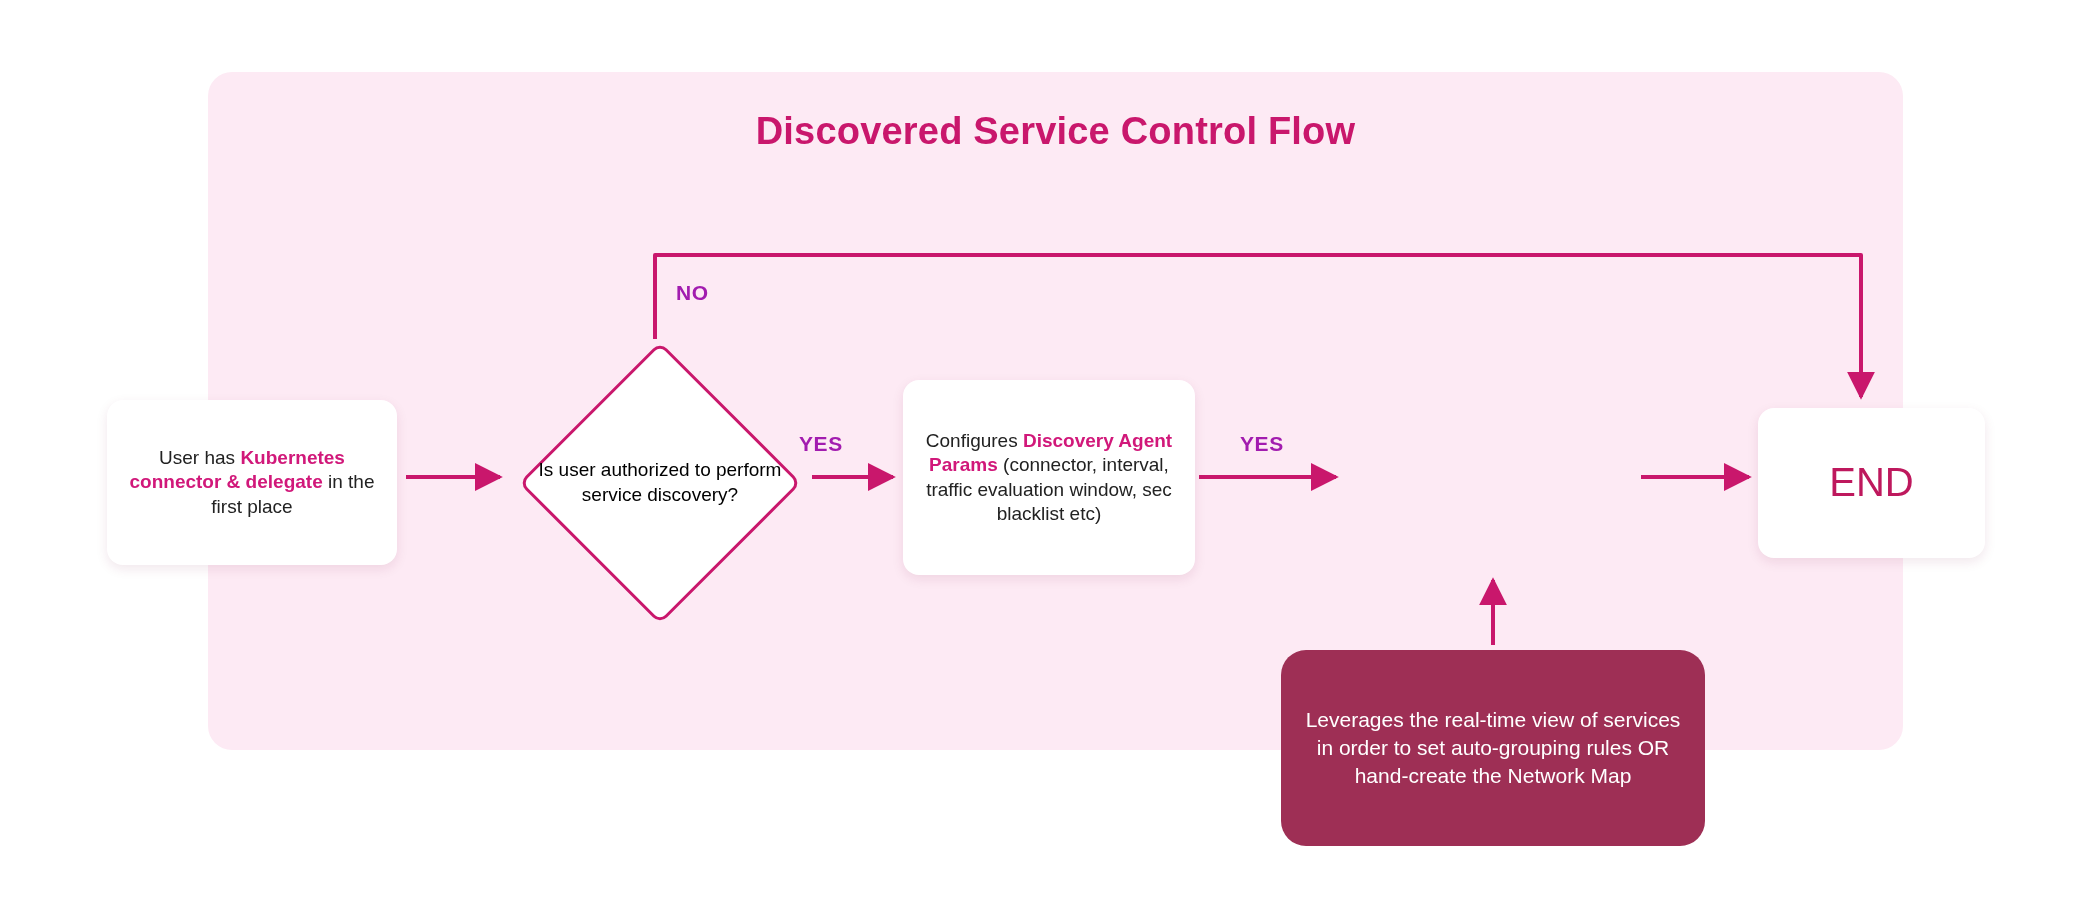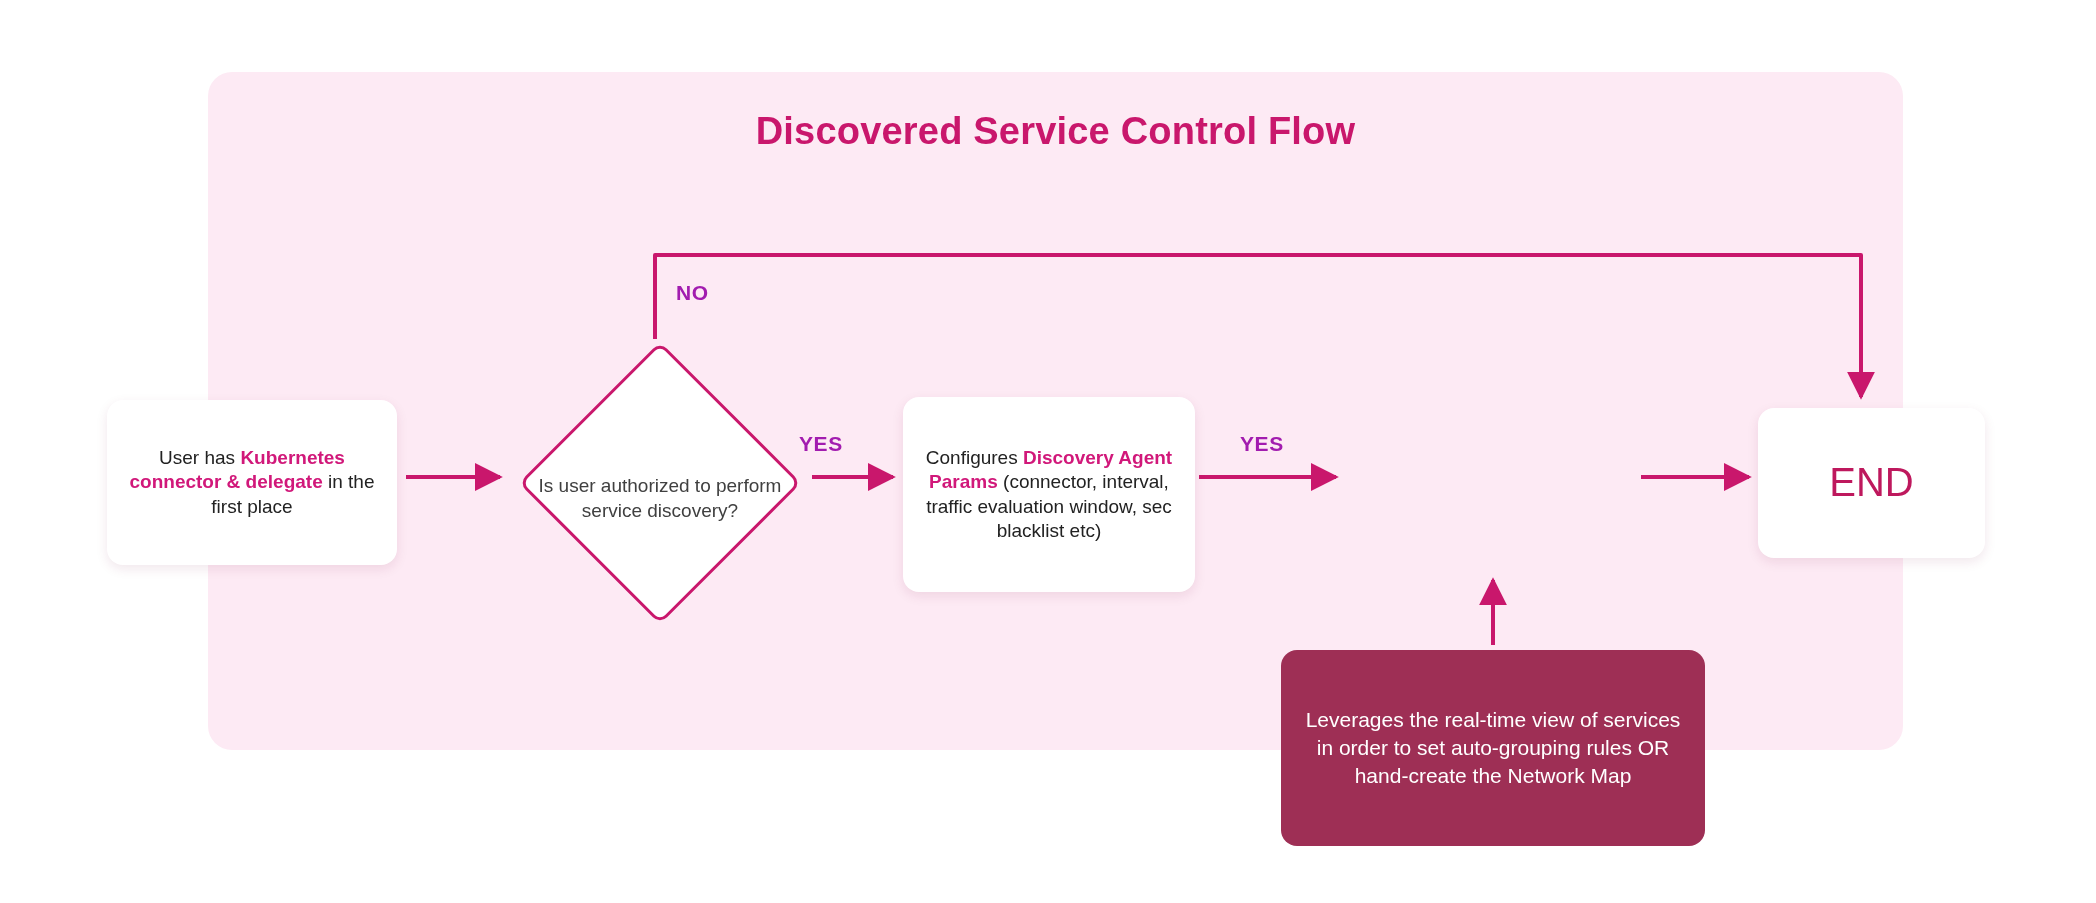--- a/index.html
+++ b/index.html
@@ -86,36 +86,36 @@
     width: 200px;
     height: 200px;
     background: #ffffff;
     border: 3px solid #c9176c;
     transform: rotate(45deg);
     border-radius: 10px;
     box-sizing: border-box;
   }
   #diamond-text {
     position: absolute;
-    left: 0; top: 16px;
+    left: 0; top: 0;
     width: 296px;
     height: 296px;
     display: flex;
     align-items: center;
     justify-content: center;
     text-align: center;
     font-size: 19px;
     line-height: 1.3;
-    color: #404040;
+    color: #000000;
   }
 
   
   #node-configure {
     left: 903px;
-    top: 397px;
+    top: 380px;
     width: 292px;
     height: 195px;
     justify-content: flex-end;
   }
 
   
   #node-networkmap {
     left: 1345px;
     top: 378px;
     width: 292px;
@@ -134,21 +134,21 @@
   }
 
   
   #note-leverage {
     position: absolute;
     left: 1281px;
     top: 650px;
     width: 424px;
     height: 196px;
     background: #9e2f55;
-    border-radius: 16px;
+    border-radius: 25px;
     color: #ffffff;
     font-size: 21px;
     line-height: 1.32;
     display: flex;
     align-items: center;
     justify-content: center;
     text-align: center;
     padding: 2px 20px;
     box-sizing: border-box;
   }

